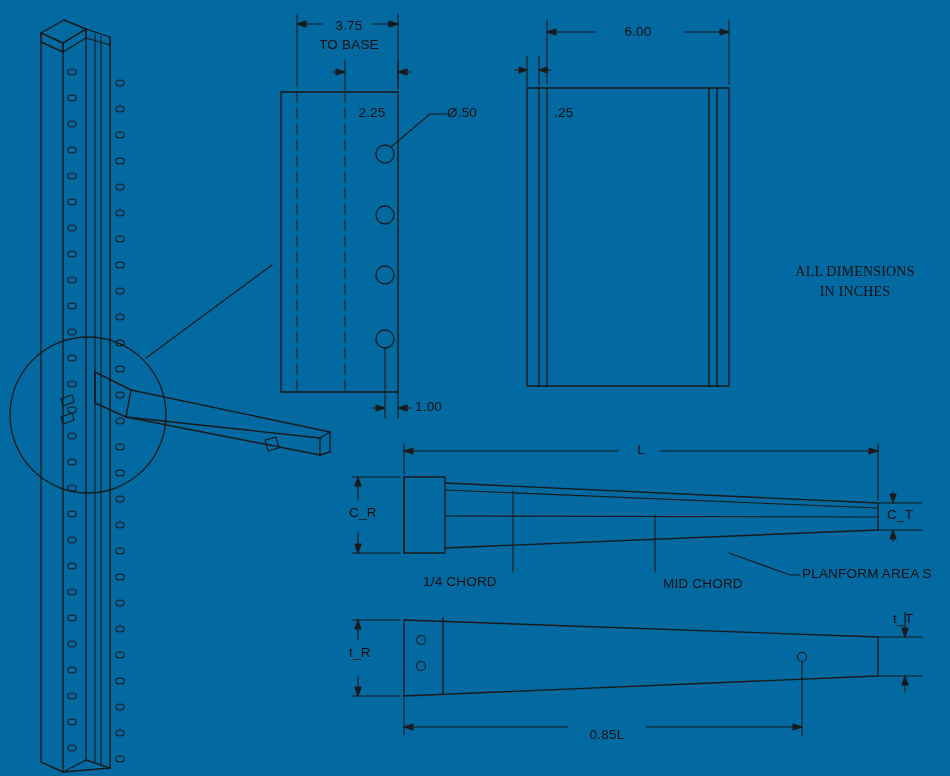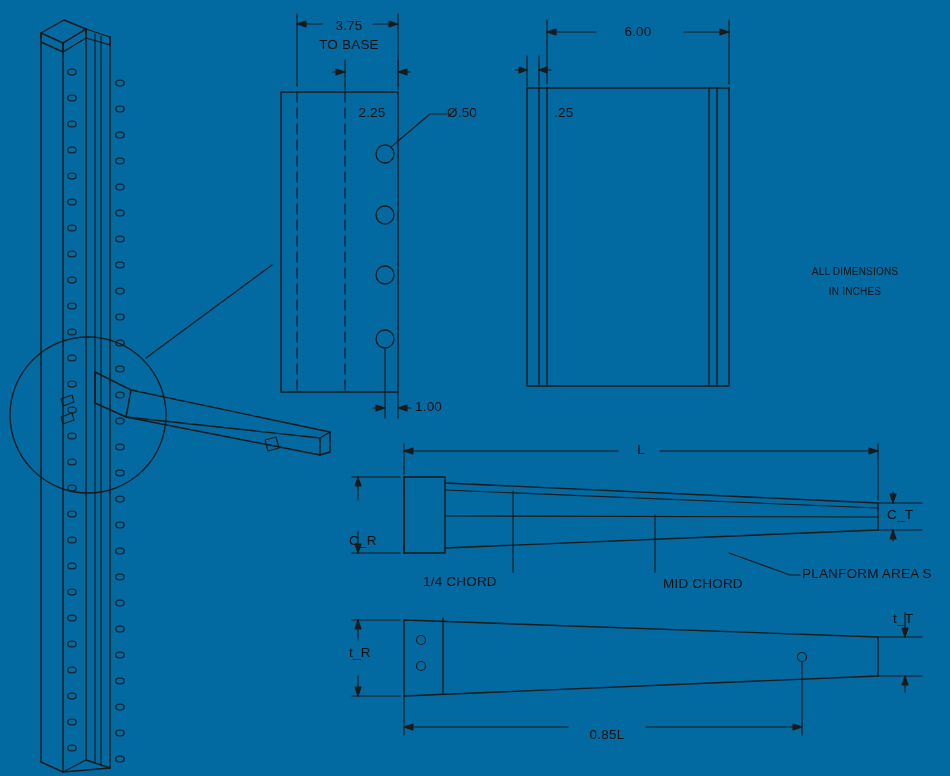--- a/index.html
+++ b/index.html
@@ -25,21 +25,21 @@
   }
   .lbl {
     position: absolute;
     font-family: "Liberation Sans", sans-serif;
     font-size: 13.5px;
     color: #111;
     white-space: pre;
     letter-spacing: 0.2px;
   }
   .lbl.center { text-align: center; }
-  .lbl.note { font-size: 10px; line-height: 19px; text-align: center; }
+  .lbl.note { font-size: 14px; line-height: 19px; text-align: center; font-family: Liberation Serif, serif; }
 </style>
 </head>
 <body>
 
 <div id="sheet">
 
   <svg width="950" height="776" viewBox="0 0 950 776">
     <g fill="none" stroke="#1a1a1a" stroke-width="1.4" stroke-linecap="round" stroke-linejoin="round">
 
       <g>
@@ -292,21 +292,21 @@
   <div class="lbl" style="left:447px; top:105px;">Ø.50</div>
   <div class="lbl" style="left:415px; top:399px;text-align:right;">1.00</div>
 
   <div class="lbl center" style="left:604px; top:24px; width:68px;">6.00</div>
   <div class="lbl" style="left:554px; top:77px;margin-top:28px;">.25</div>
 
   <div class="lbl note" style="left:770px; top:262px; width:170px;">ALL DIMENSIONS</div>
   <div class="lbl note" style="left:770px; top:282px; width:170px;">IN INCHES</div>
 
   <div class="lbl center" style="left:620px; top:442px; width:42px;">L</div>
-  <div class="lbl" style="left:349px; top:505px;margin-top:28px;">C_R</div>
+  <div class="lbl" style="left:349px; top:505px;">C_R</div>
   <div class="lbl" style="left:887px; top:507px;">C_T</div>
   <div class="lbl" style="left:423px; top:574px;">1/4 CHORD</div>
   <div class="lbl" style="left:663px; top:576px;">MID CHORD</div>
   <div class="lbl" style="left:802px; top:566px;">PLANFORM AREA S</div>
 
   <div class="lbl" style="left:349px; top:645px;">t_R</div>
   <div class="lbl" style="left:893px; top:611px;">t_T</div>
   <div class="lbl center" style="left:570px; top:715px; width:74px;margin-top:12px;">0.85L</div>
 
 </div>

